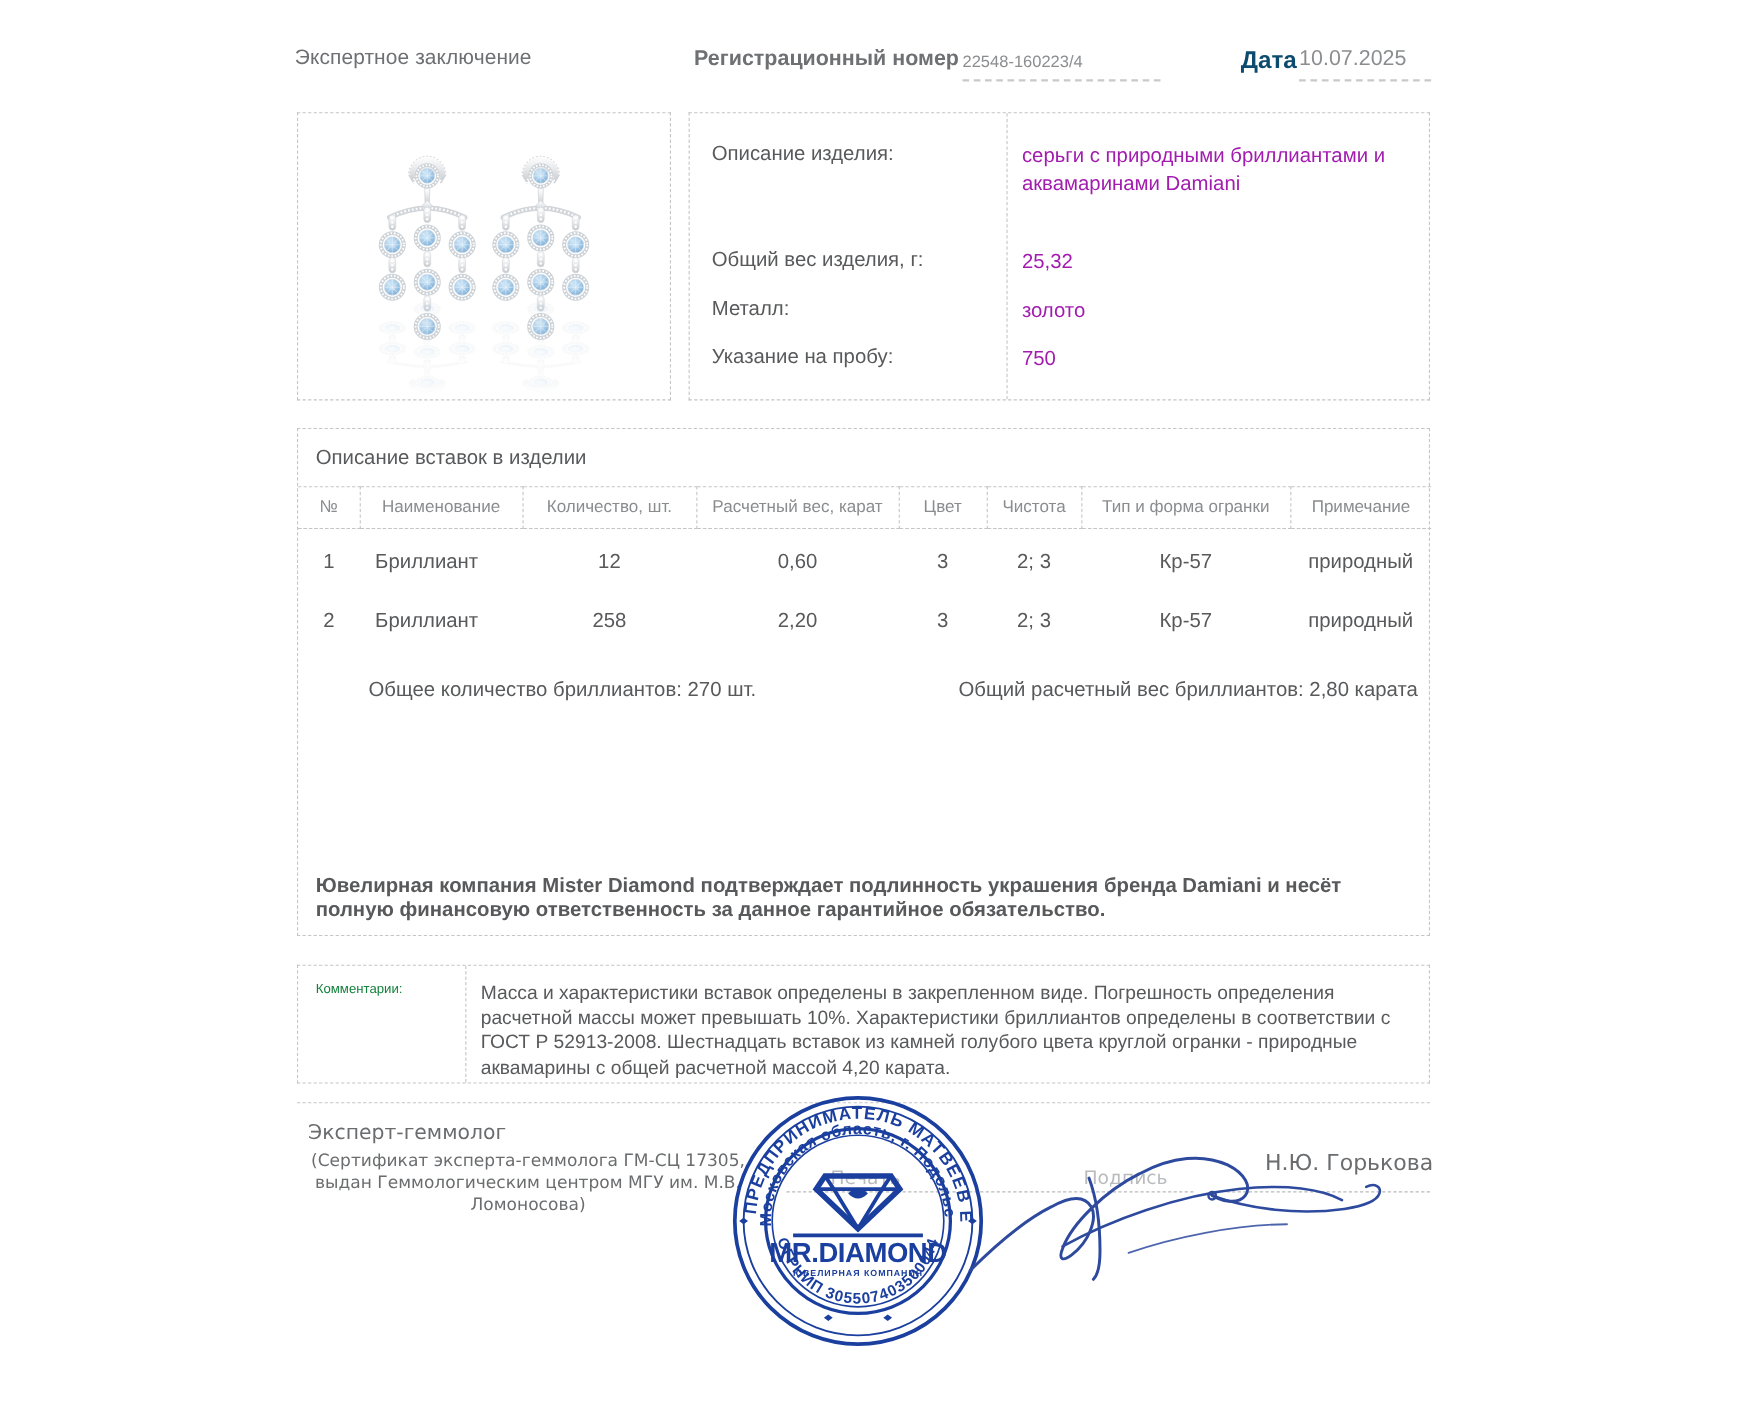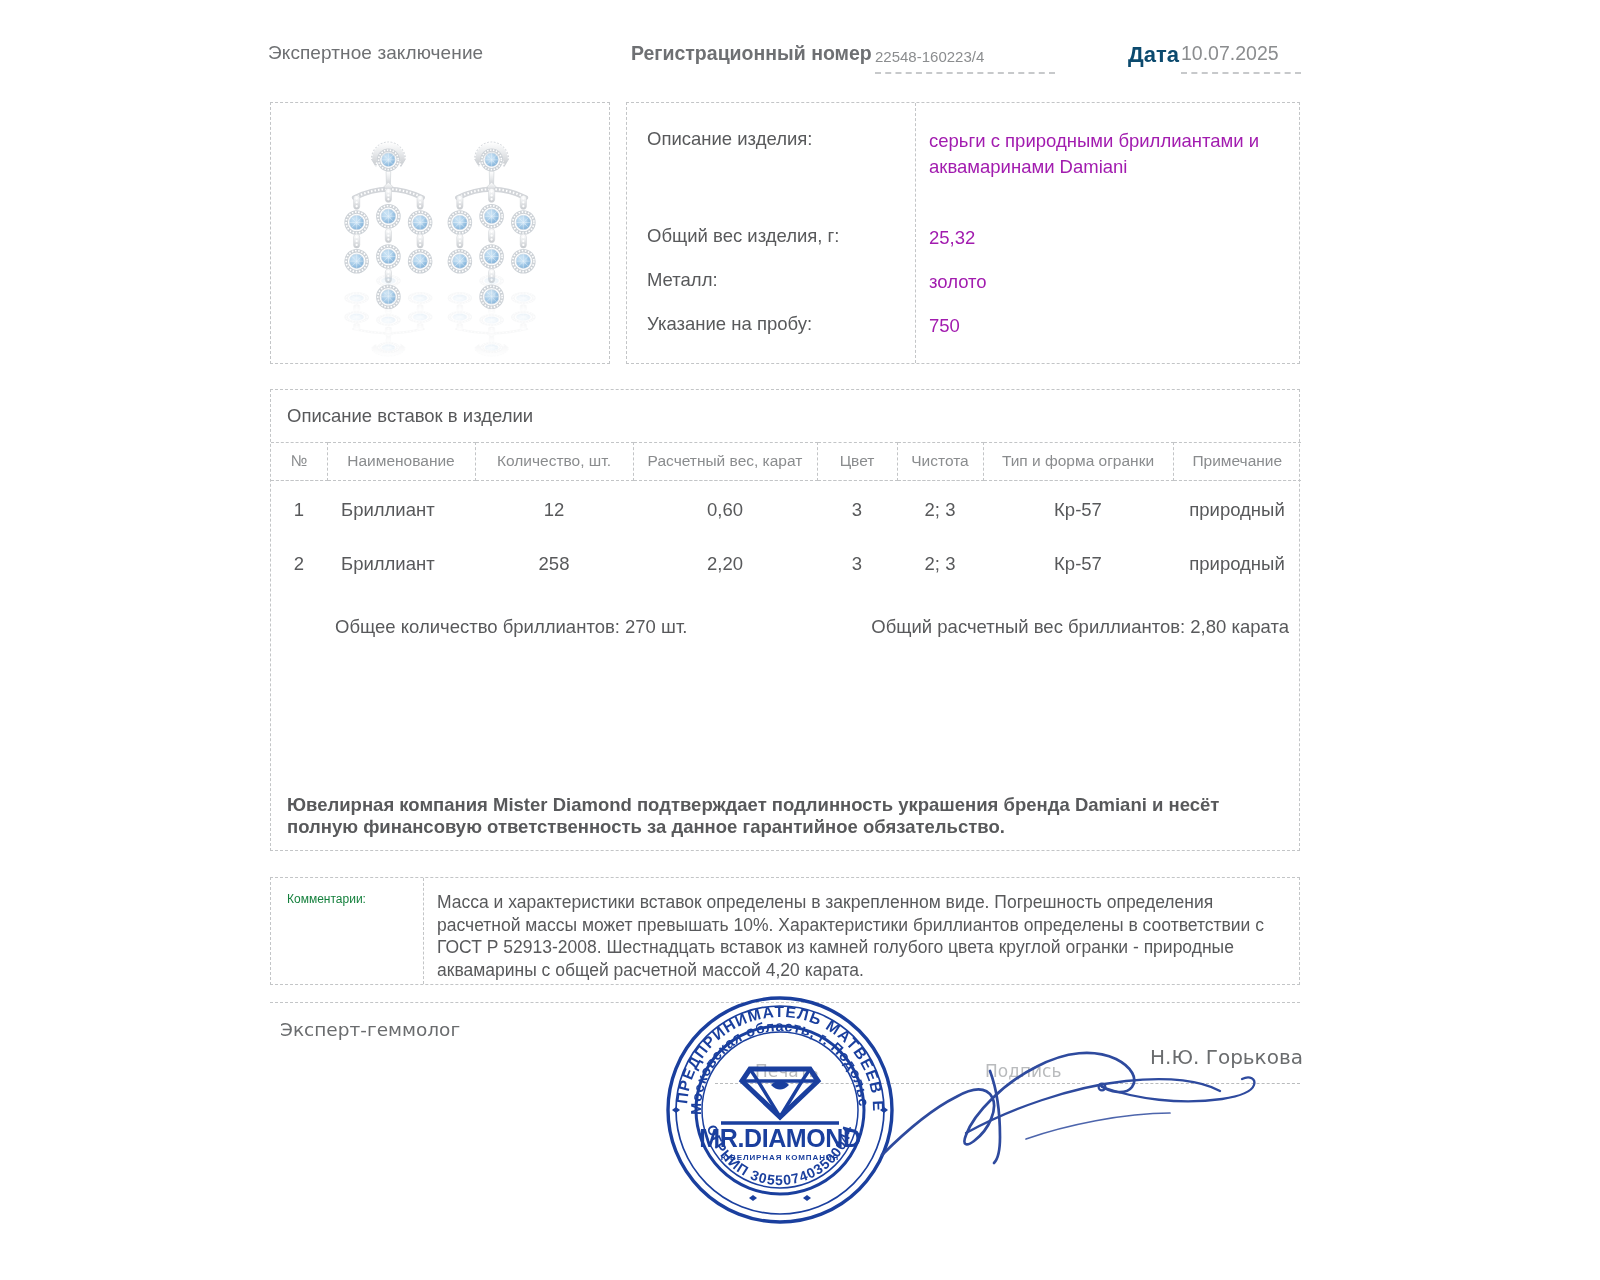--- a/index.html
+++ b/index.html
@@ -498,20 +498,21 @@
   </div>
 
   <div class="comments-box">
     <div class="comments-label">Комментарии:</div>
     <div class="vrule2"></div>
     <div class="comments-text">Масса и характеристики вставок определены в закрепленном виде. Погрешность определения расчетной массы может превышать 10%. Характеристики бриллиантов определены в соответствии с ГОСТ Р 52913-2008. Шестнадцать вставок из камней голубого цвета круглой огранки - природные аквамарины с общей расчетной массой 4,20 карата.</div>
   </div>
 
   <div class="footer">
     <div class="expert-title">Эксперт-геммолог</div>
+    <div class="expert-sub">(Сертификат эксперта-геммолога ГМ-СЦ 17305, выдан Геммологическим центром МГУ им. М.В. Ломоносова)</div>
 
     <div class="sig-line-stamp"></div>
     <div class="sig-line-sign"></div>
     <div class="lbl-pechat">Печать</div>
     <div class="lbl-podpis">Подпись</div>
     <div class="expert-name">Н.Ю. Горькова</div>
 
     <svg class="stamp" viewBox="0 0 230 230">
       <defs>
         <path id="arcOuter" d="M 22,115 A 93,93 0 0 1 208,115"></path>

